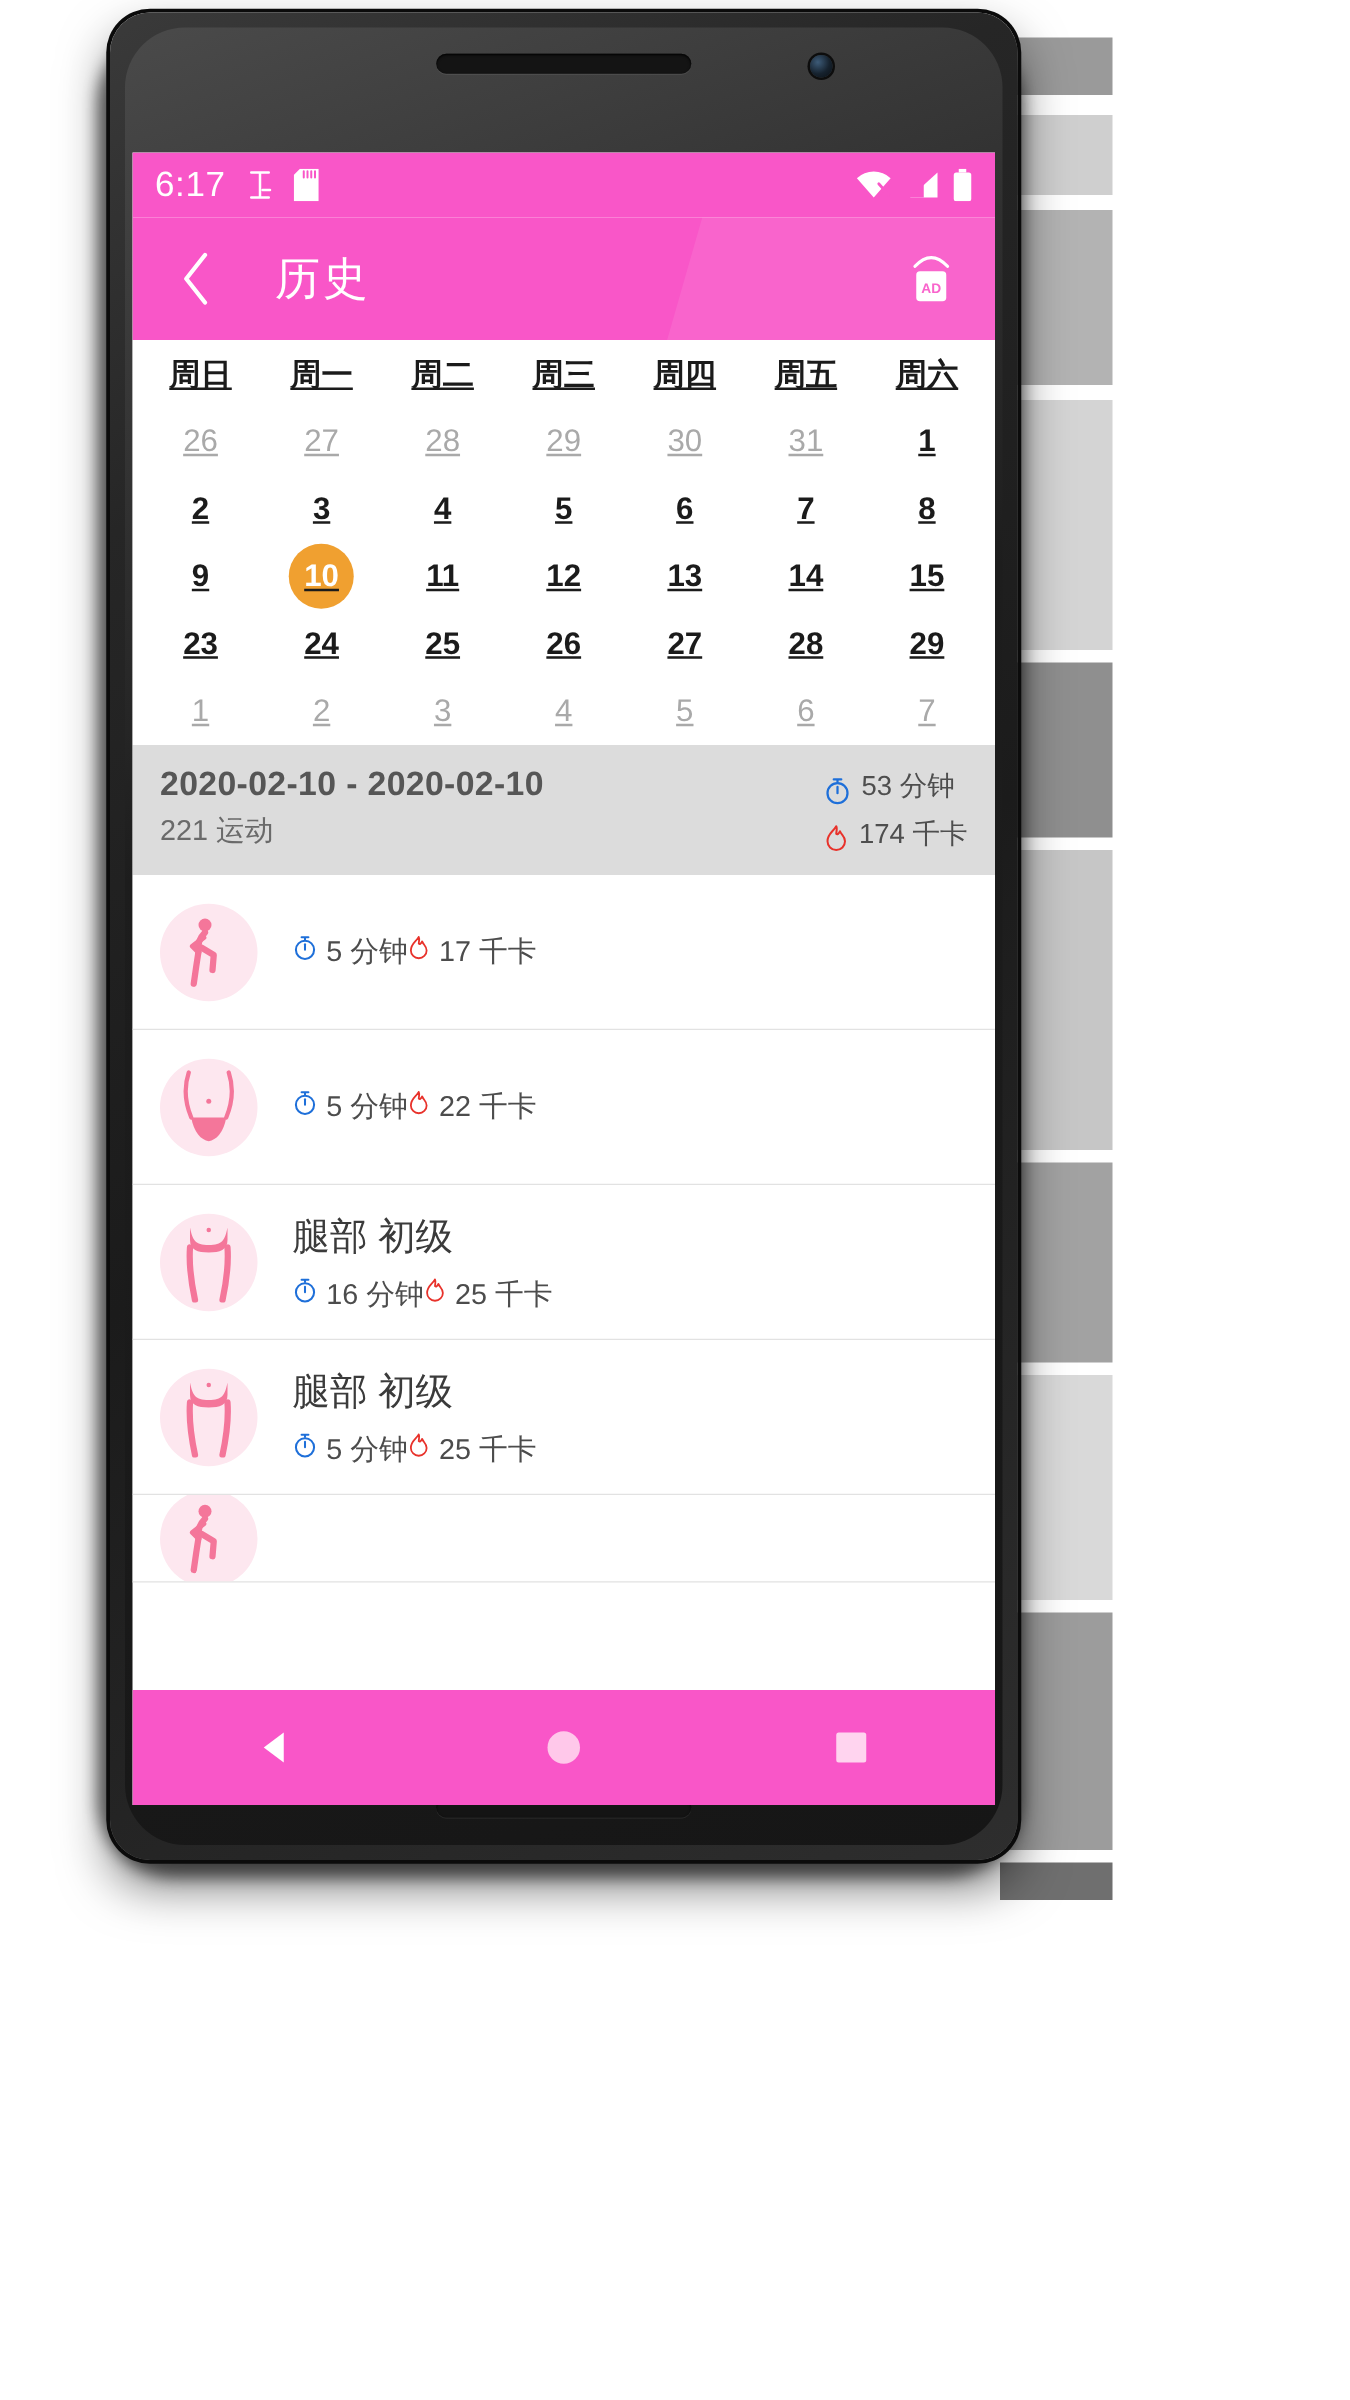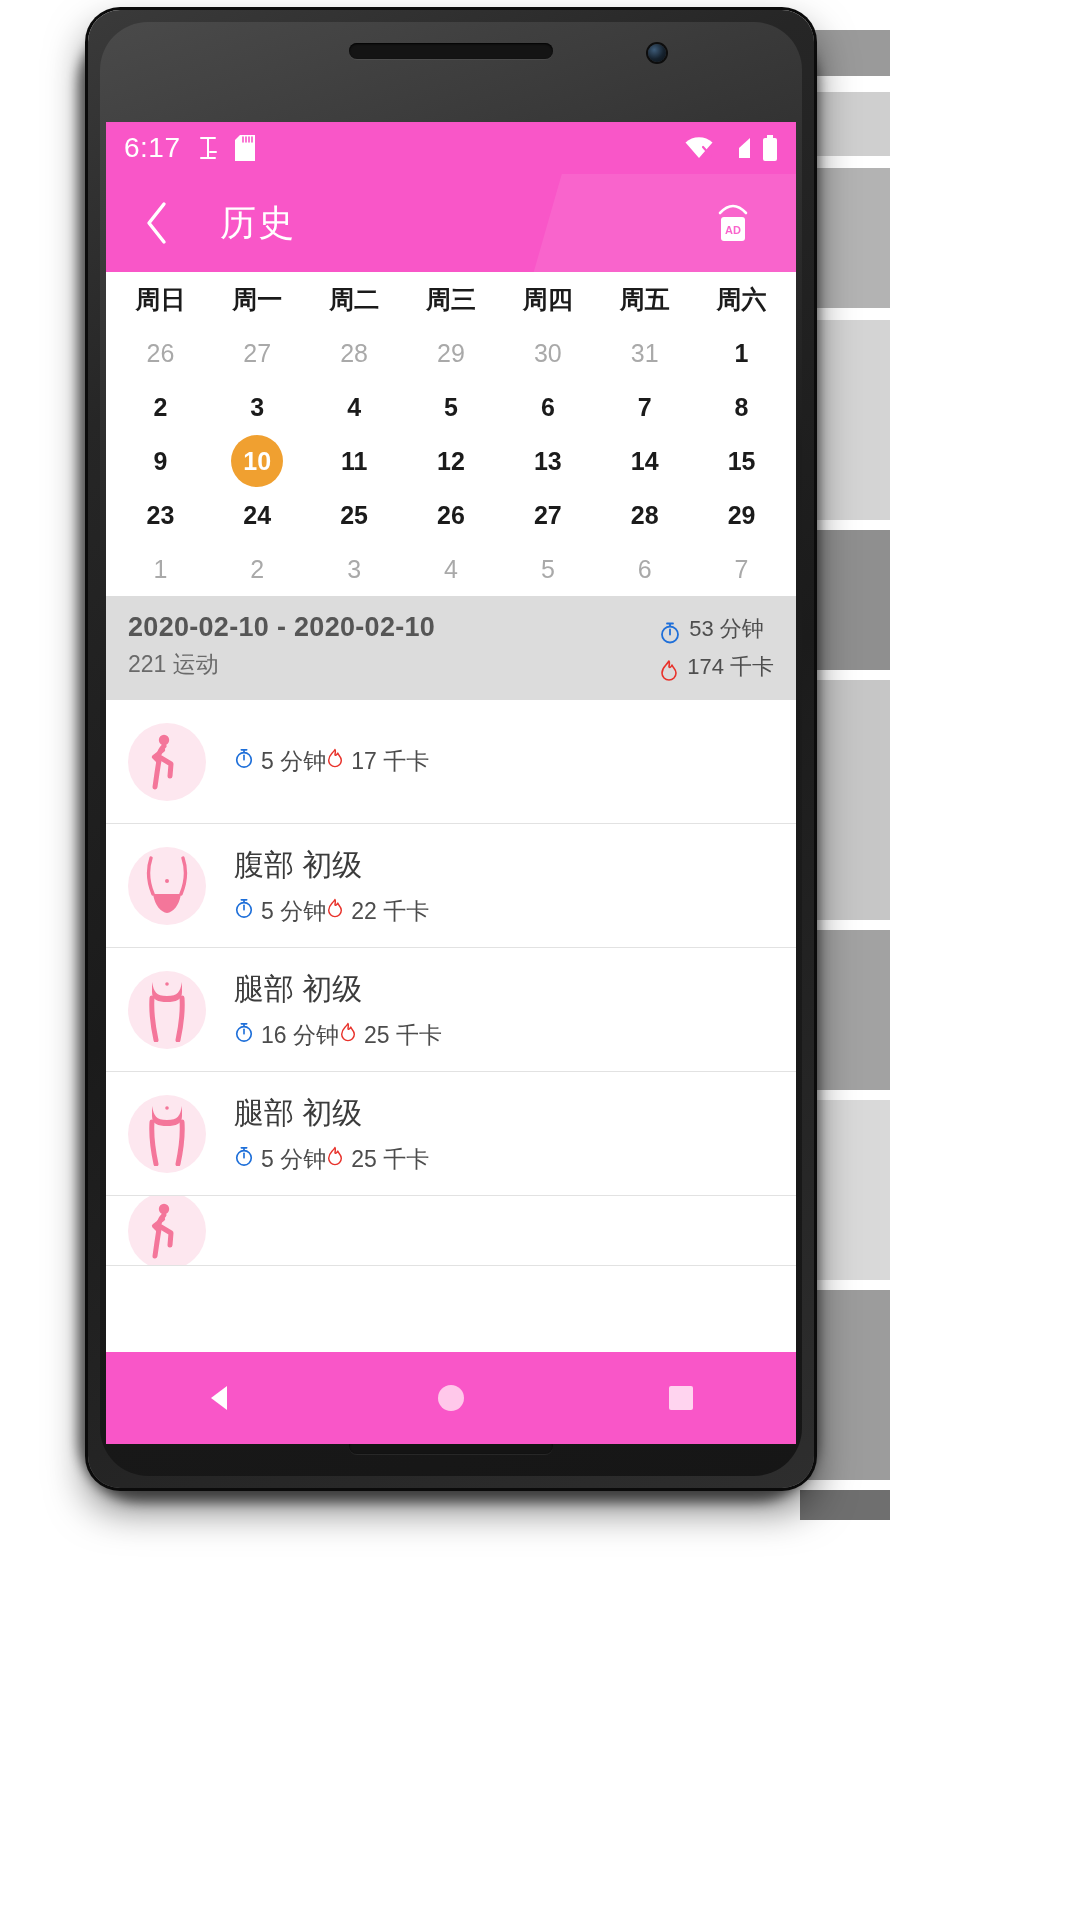--- a/index.html
+++ b/index.html
@@ -99,34 +99,35 @@
     width: 62px; height: 62px;
     display: flex; align-items: center; justify-content: center;
     flex: 0 0 auto;
   }
   .appbar-title {
     font-size: 36px; font-weight: 400; color: #fff;
     margin-left: 32px; letter-spacing: 2px;
   }
   .appbar-action {
     margin-left: auto; width: 62px; height: 62px;
-    display: flex; align-items: center; justify-content: flex-start;
+    display: flex; align-items: center; justify-content: center;
   }
 
   
   .calendar { background: #fff; padding: 0 6px; }
   .cal-row { display: grid; grid-template-columns: repeat(7, 1fr); }
   .cal-head .cell {
     height: 58px; display:flex; align-items:center; justify-content:center;
     font-size: 24px; color: #4a4a4a;
   }
   .cal-row .cell {
     height: 54px; display:flex; align-items:center; justify-content:center;
     font-size: 25px; color: #1b1b1b; font-weight: 700;
     position: relative;
+    text-decoration: underline;
   }
   .cal-row .cell.muted { color: #a9a9a9; font-weight: 400; }
   .cal-row .cell .pill {
     position: absolute;
     width: 52px; height: 52px; border-radius: 50%;
     background: #f0a030;
     z-index: 0;
   }
   .cal-row .cell .num { position: relative; z-index: 1; }
   .cal-row .cell.selected .num { color: #ffffff; font-weight: 700; }
@@ -450,21 +451,20 @@
           <div class="list-item">
             <div class="thumb">
               <svg width="64" height="60" viewBox="0 0 64 60">
                 <path d="M16 2 C12 14 13 26 18 38" stroke="#f4769a" stroke-width="3.4" fill="none" stroke-linecap="round"></path>
                 <path d="M48 2 C52 14 51 26 46 38" stroke="#f4769a" stroke-width="3.4" fill="none" stroke-linecap="round"></path>
                 <path d="M18 38 L46 38 C44 50 38 56 32 57 C26 56 20 50 18 38 Z" fill="#f4769a"></path>
                 <circle cx="32" cy="25" r="2" fill="#f4769a"></circle>
               </svg>
             </div>
             <div class="item-body">
-              <div class="item-title">腹部 初级</div>
               <div class="item-meta">
                 <div class="meta-chunk">
                   <span><svg width="20" height="21" viewBox="0 0 22 22">
                       <circle cx="11" cy="12.5" r="8" stroke="#1e6fd9" stroke-width="1.8" fill="none"></circle>
                       <path d="M11 7.5 v5" stroke="#1e6fd9" stroke-width="1.8" stroke-linecap="round"></path>
                       <path d="M8 1.5 h6" stroke="#1e6fd9" stroke-width="1.8" stroke-linecap="round"></path>
                       <path d="M11 1.5 v2.5" stroke="#1e6fd9" stroke-width="1.8"></path>
                     </svg></span>
                   <span>5 分钟</span>
                 </div>

